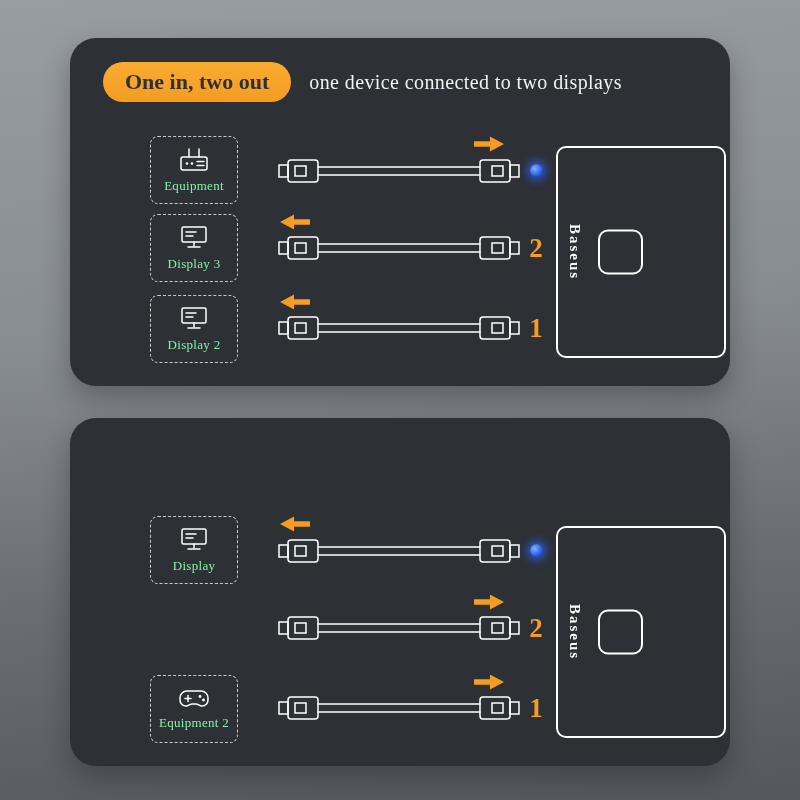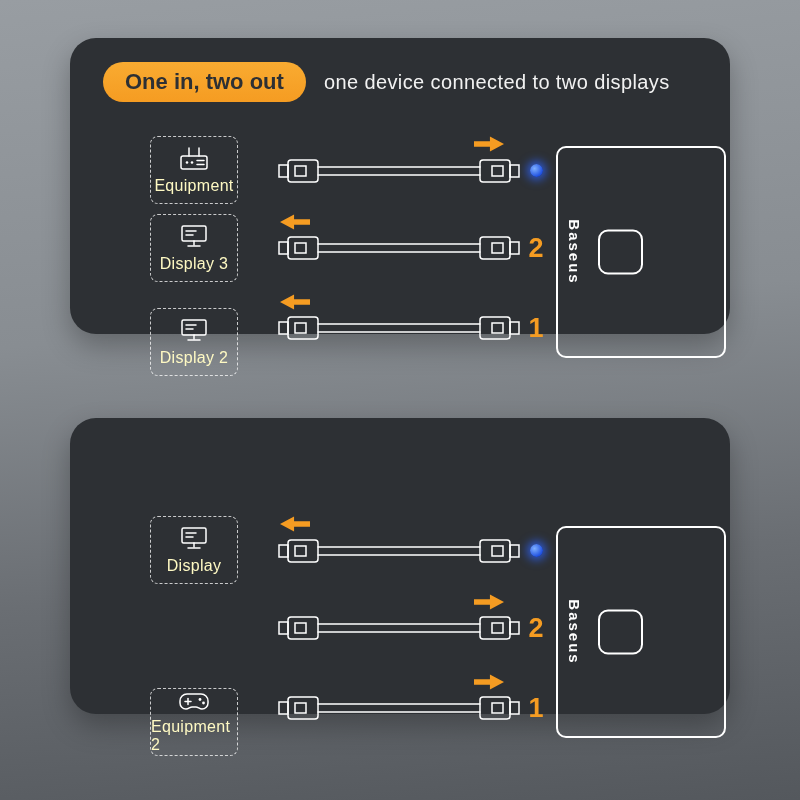--- a/index.html
+++ b/index.html
@@ -2,38 +2,39 @@
 <html><head>
 <meta charset="utf-8">
 <style>
   html,body{margin:0;padding:0;}
   body{
     width:800px;height:800px;position:relative;overflow:hidden;
     background:linear-gradient(175deg,#989da2 0%,#888d92 40%,#6a6e73 70%,#54585d 100%);
     font-family:"Liberation Sans",sans-serif;
   }
   .panel{
-    position:absolute;left:70px;width:660px;height:296px;
+    position:absolute;left:70px;width:660px;height:348px;
     background:#2d3034;border-radius:26px;
     box-shadow:0 12px 28px rgba(0,0,0,0.28);
+    font-family:Liberation Serif, serif;
   }
   .panel-header{position:absolute;top:24px;left:33px;display:flex;align-items:center;gap:18px;}
   .badge{
     background:linear-gradient(180deg,#f9ab31,#f59c22);
     color:#2d3034;font-weight:bold;font-size:22px;
     padding:7px 22px;border-radius:24px;white-space:nowrap;
   }
   .subtitle{color:#f2f2f2;font-size:20px;letter-spacing:0.4px;white-space:nowrap;text-align:right;}
   .icon-box{
     position:absolute;left:80px;width:88px;height:68px;box-sizing:border-box;
     border:1px dashed rgba(255,255,255,0.75);border-radius:8px;
     display:flex;flex-direction:column;align-items:center;justify-content:center;gap:5px;
   }
-  .icon-box .label{color:#fef9c3;font-size:16px;letter-spacing:0.3px;}
-  .r1{top:98px}.r2{top:176px}.r3{top:270px}
+  .icon-box .label{color:#86efac;font-size:13px;letter-spacing:0.3px;}
+  .r1{top:98px}.r2{top:176px}.r3{top:257px}
   .cable{position:absolute;left:208px;width:242px;height:32px;}
   .cable.c1{top:117px}.cable.c2{top:194px}.cable.c3{top:274px}
   .arrow{position:absolute;width:30px;height:16px;}
   .arrow.right{left:404px}
   .arrow.left{left:210px;transform:scaleX(-1);}
   .arrow.a1{top:98px}.arrow.a2{top:176px}.arrow.a3{top:256px}
   .led{
     position:absolute;left:460px;top:126px;width:13px;height:13px;border-radius:50%;
     background:radial-gradient(circle at 35% 35%,#7fb0ff,#1e4fe0 70%);
     box-shadow:0 0 10px 3px rgba(45,100,255,0.8);

